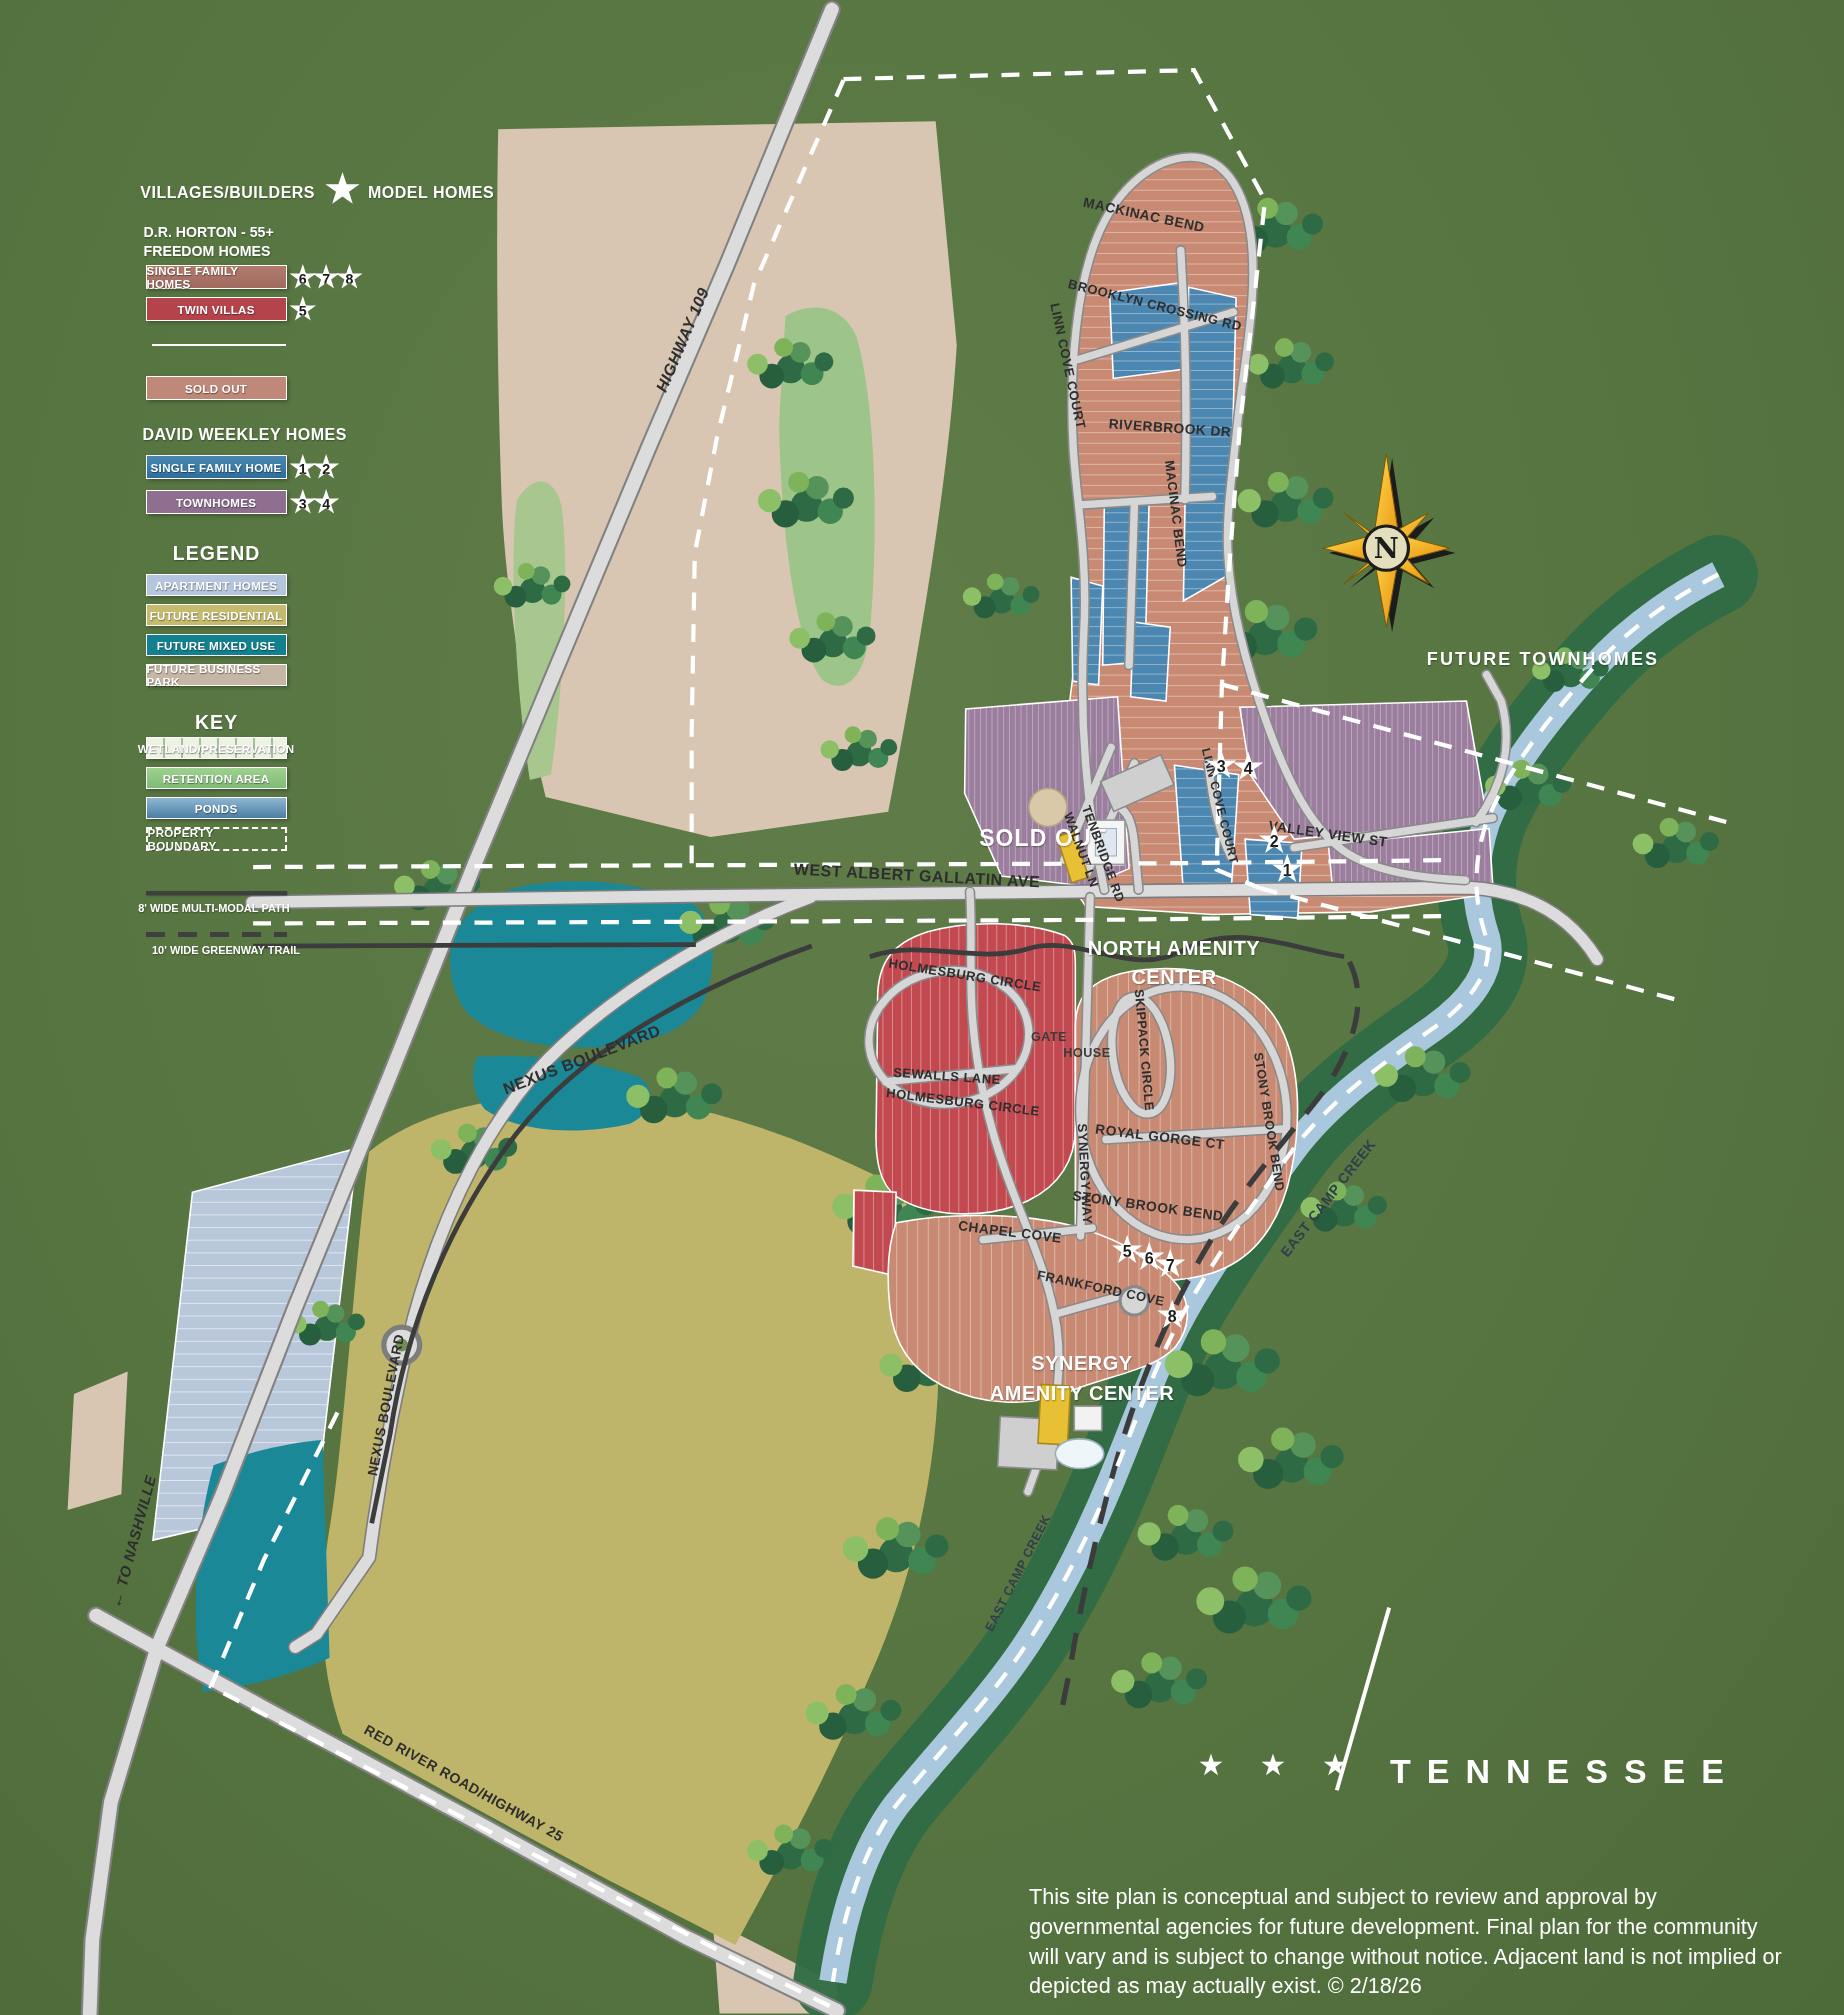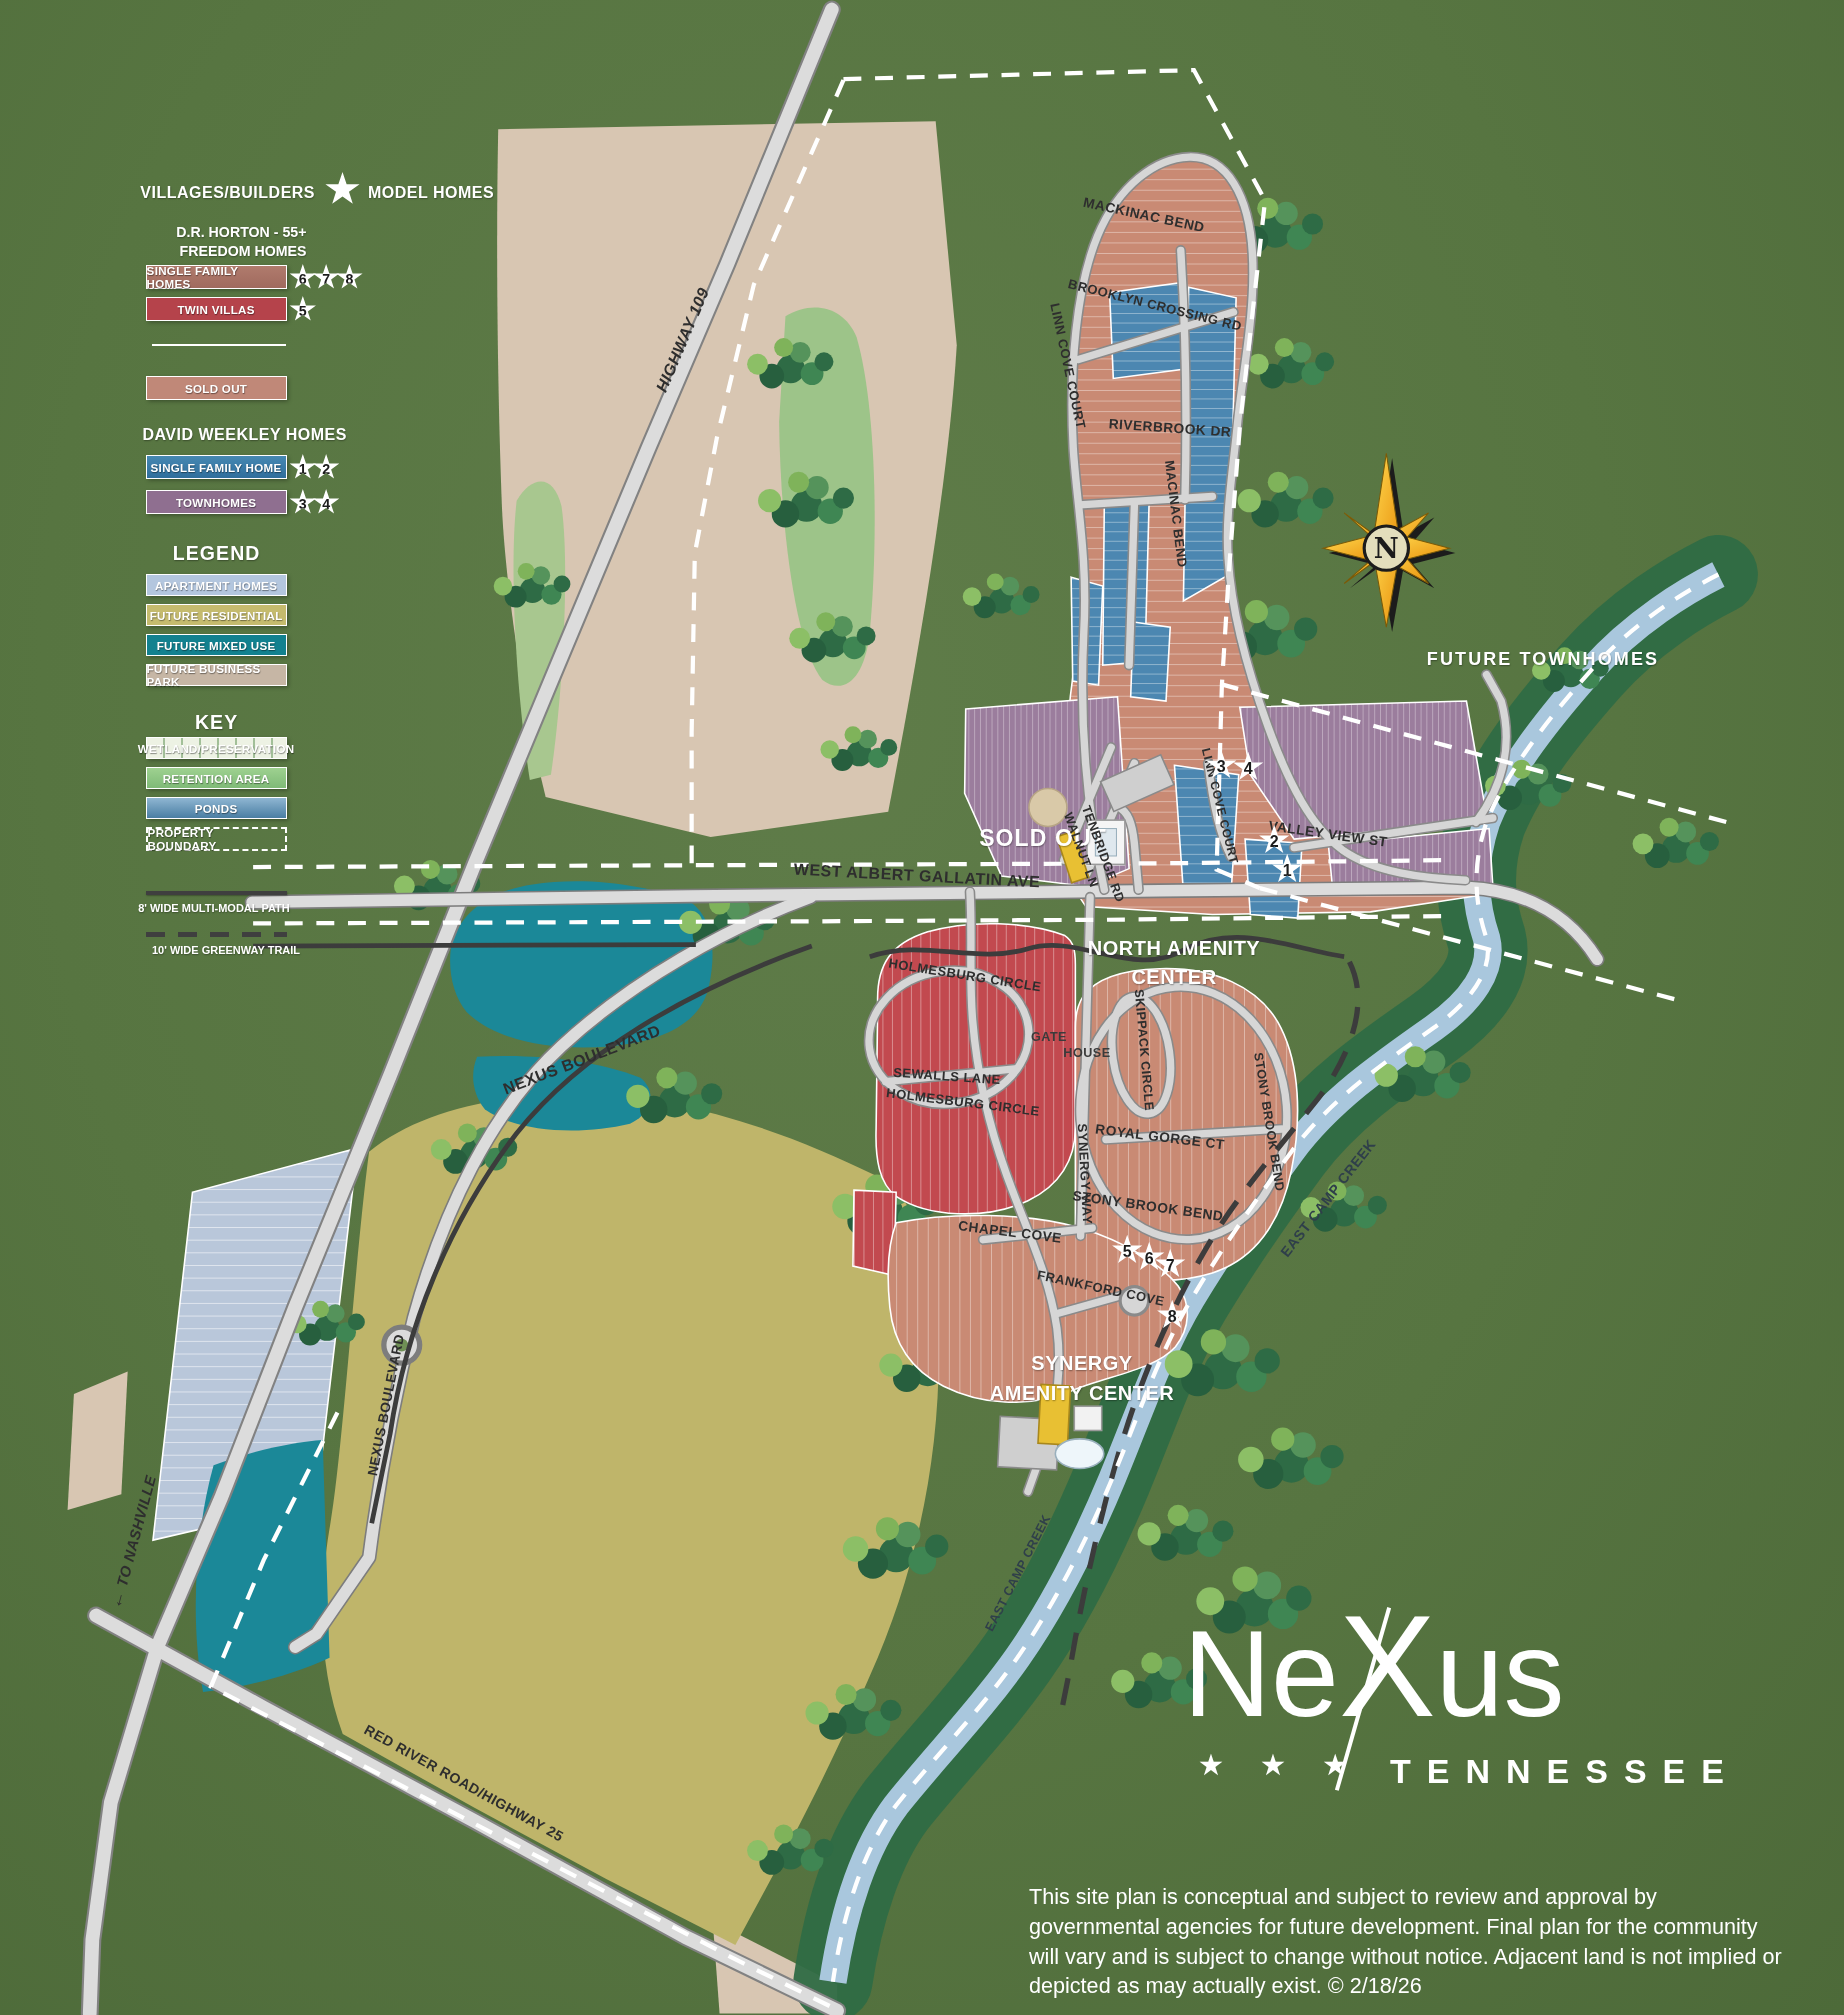--- a/index.html
+++ b/index.html
@@ -18,21 +18,21 @@
   .star span{position:absolute;left:50%;top:55%;transform:translate(-50%,-50%);
              color:#1c1c1c;font-weight:bold;}
   .mstar{position:absolute;width:31px;height:31px;margin:-15.3px 0 0 -15.3px;}
   .mstar span{font-size:16px;}
   .lgstar{width:27px;height:27px;margin-left:-3.7px;}
   .lgstar span{font-size:14.2px;}
   
   #legend{position:absolute;left:134px;top:174px;width:379px;height:801px;color:#fff;}
   #legend .abs{position:absolute;}
   .lg-title{font-weight:bold;font-size:16px;letter-spacing:0.5px;text-shadow:0.5px 1.1px 1.6px rgba(0,0,0,.35);}
-  .lg-sub{font-weight:bold;font-size:14.2px;text-align:right;width:163px;text-shadow:0.5px 1.1px 1.6px rgba(0,0,0,.35);}
+  .lg-sub{font-weight:bold;font-size:14.2px;text-align:left;width:163px;text-shadow:0.5px 1.1px 1.6px rgba(0,0,0,.35);}
   .lg-big{font-weight:bold;font-size:19.5px;text-align:center;width:163px;letter-spacing:1.1px;text-shadow:0.5px 1.1px 1.6px rgba(0,0,0,.35);}
   .sw{position:absolute;width:141px;height:24px;border:1.6px solid #fff;box-sizing:border-box;
       display:flex;align-items:center;justify-content:center;
       color:#fff;font-weight:bold;font-size:11.6px;letter-spacing:0.3px;
       box-shadow:1.6px 2.1px 4.2px rgba(0,0,0,.35);text-shadow:0.5px 0.5px 1.1px rgba(0,0,0,.45);}
   .sw-sfh{background:linear-gradient(#b07b6d,#a06a5e);}
   .sw-tv{background:#b5434b;}
   .sw-so{background:#c08878;}
   .sw-dwsf{background:linear-gradient(#4688b2,#2f6e9c);}
   .sw-th{background:#8f6f90;}
@@ -445,21 +445,20 @@
   <div class="sw sw-pb" style="left:11.6px;top:653px;height:24px;">PROPERTY BOUNDARY</div>
 
   <div class="mm-line" style="left:11.6px;top:717px;width:141px;"></div>
   <div class="abs lg-path-label" style="left:4.2px;top:728px;">8' WIDE MULTI-MODAL PATH</div>
   <div class="gw-line" style="left:11.6px;top:758px;width:141px;"></div>
   <div class="abs lg-path-label" style="left:18px;top:770px;">10' WIDE GREENWAY TRAIL</div>
 </div>
 
 <div id="logo">
   <div class="logo-slash"></div>
-  <div class="logo-name"><span>Ne</span><span class="logo-x">X</span><span>us</span></div>
   <div class="logo-stars">★ ★ ★</div>
   <div class="logo-state">TENNESSEE</div>
 </div>
 
 <div id="disclaimer">This site plan is conceptual and subject to review and approval by governmental agencies for future development. Final plan for the community will vary and is subject to change without notice. Adjacent land is not implied or depicted as may actually exist.  © 2/18/26</div>
 
 </div>
 
 
 </body></html>

